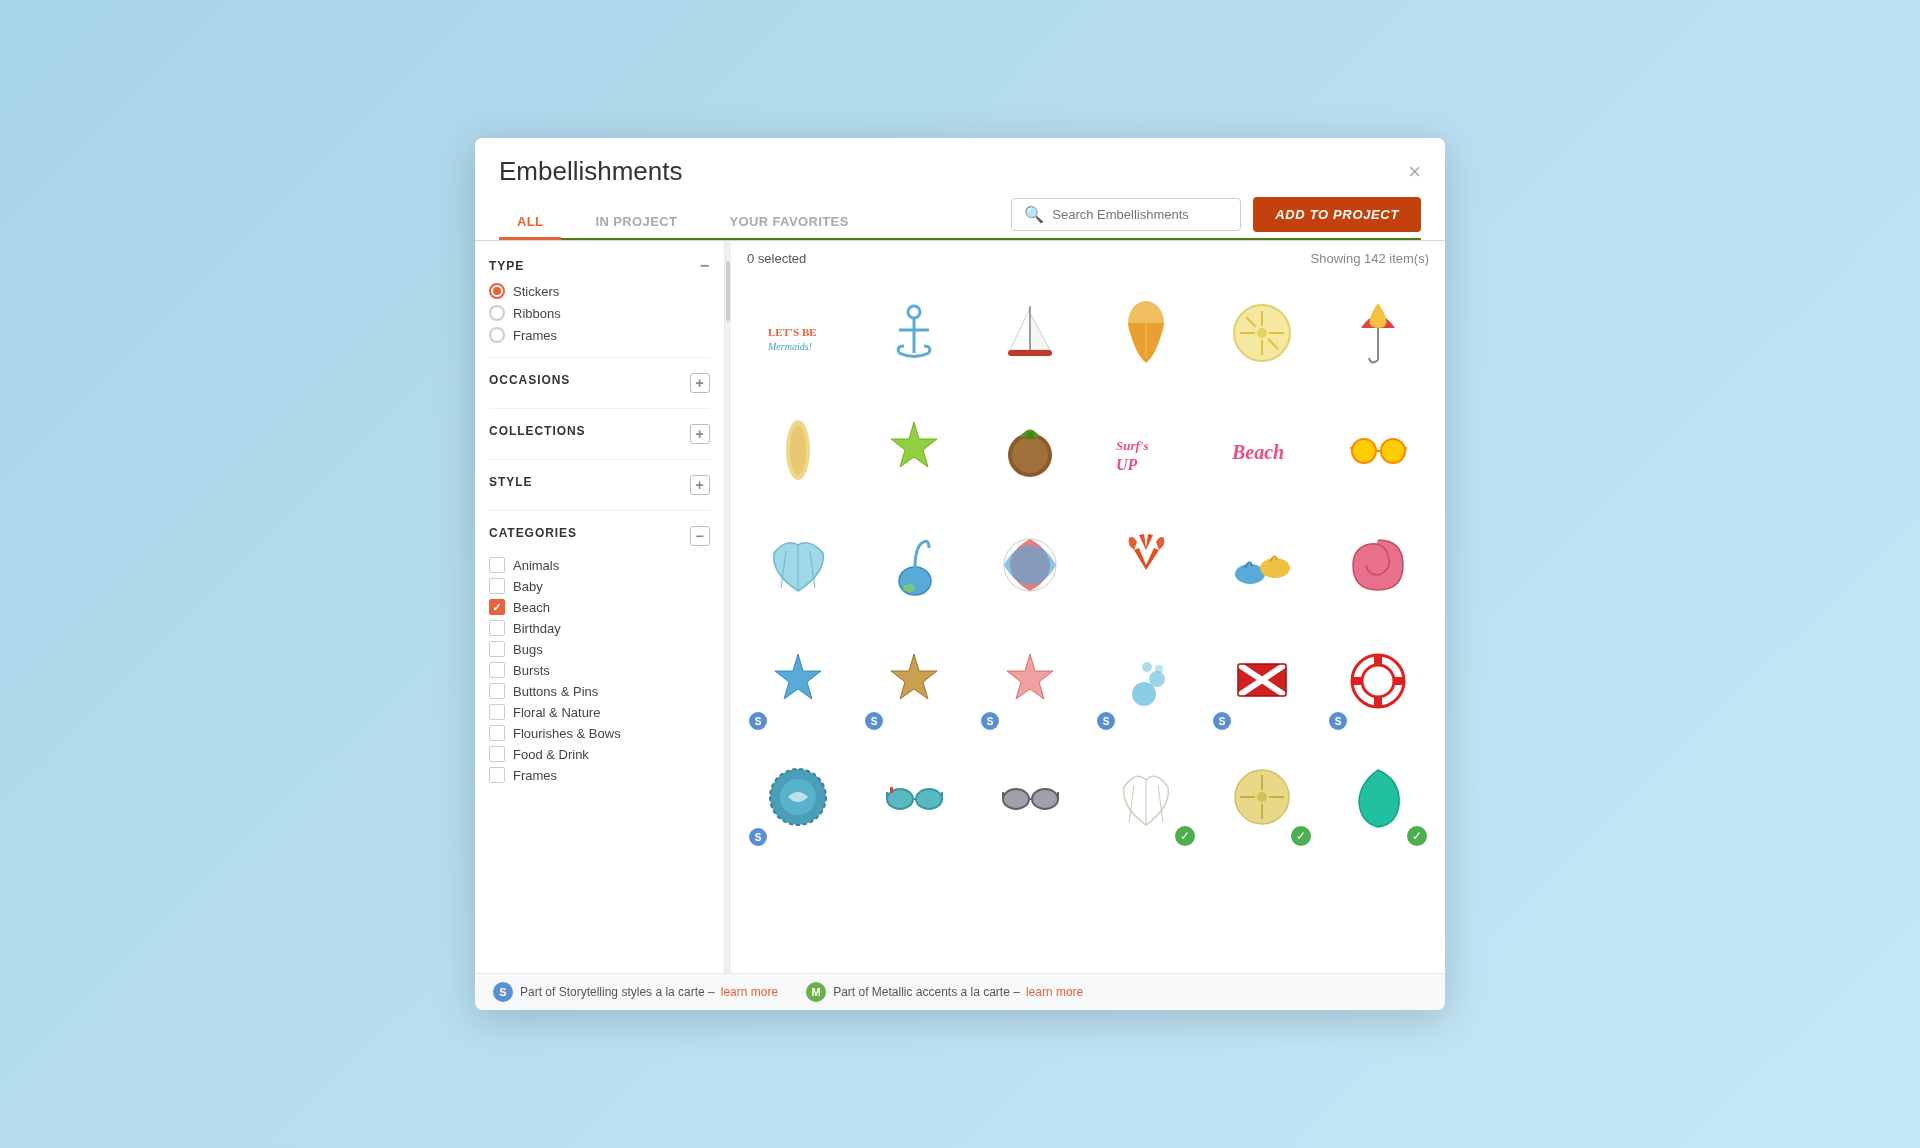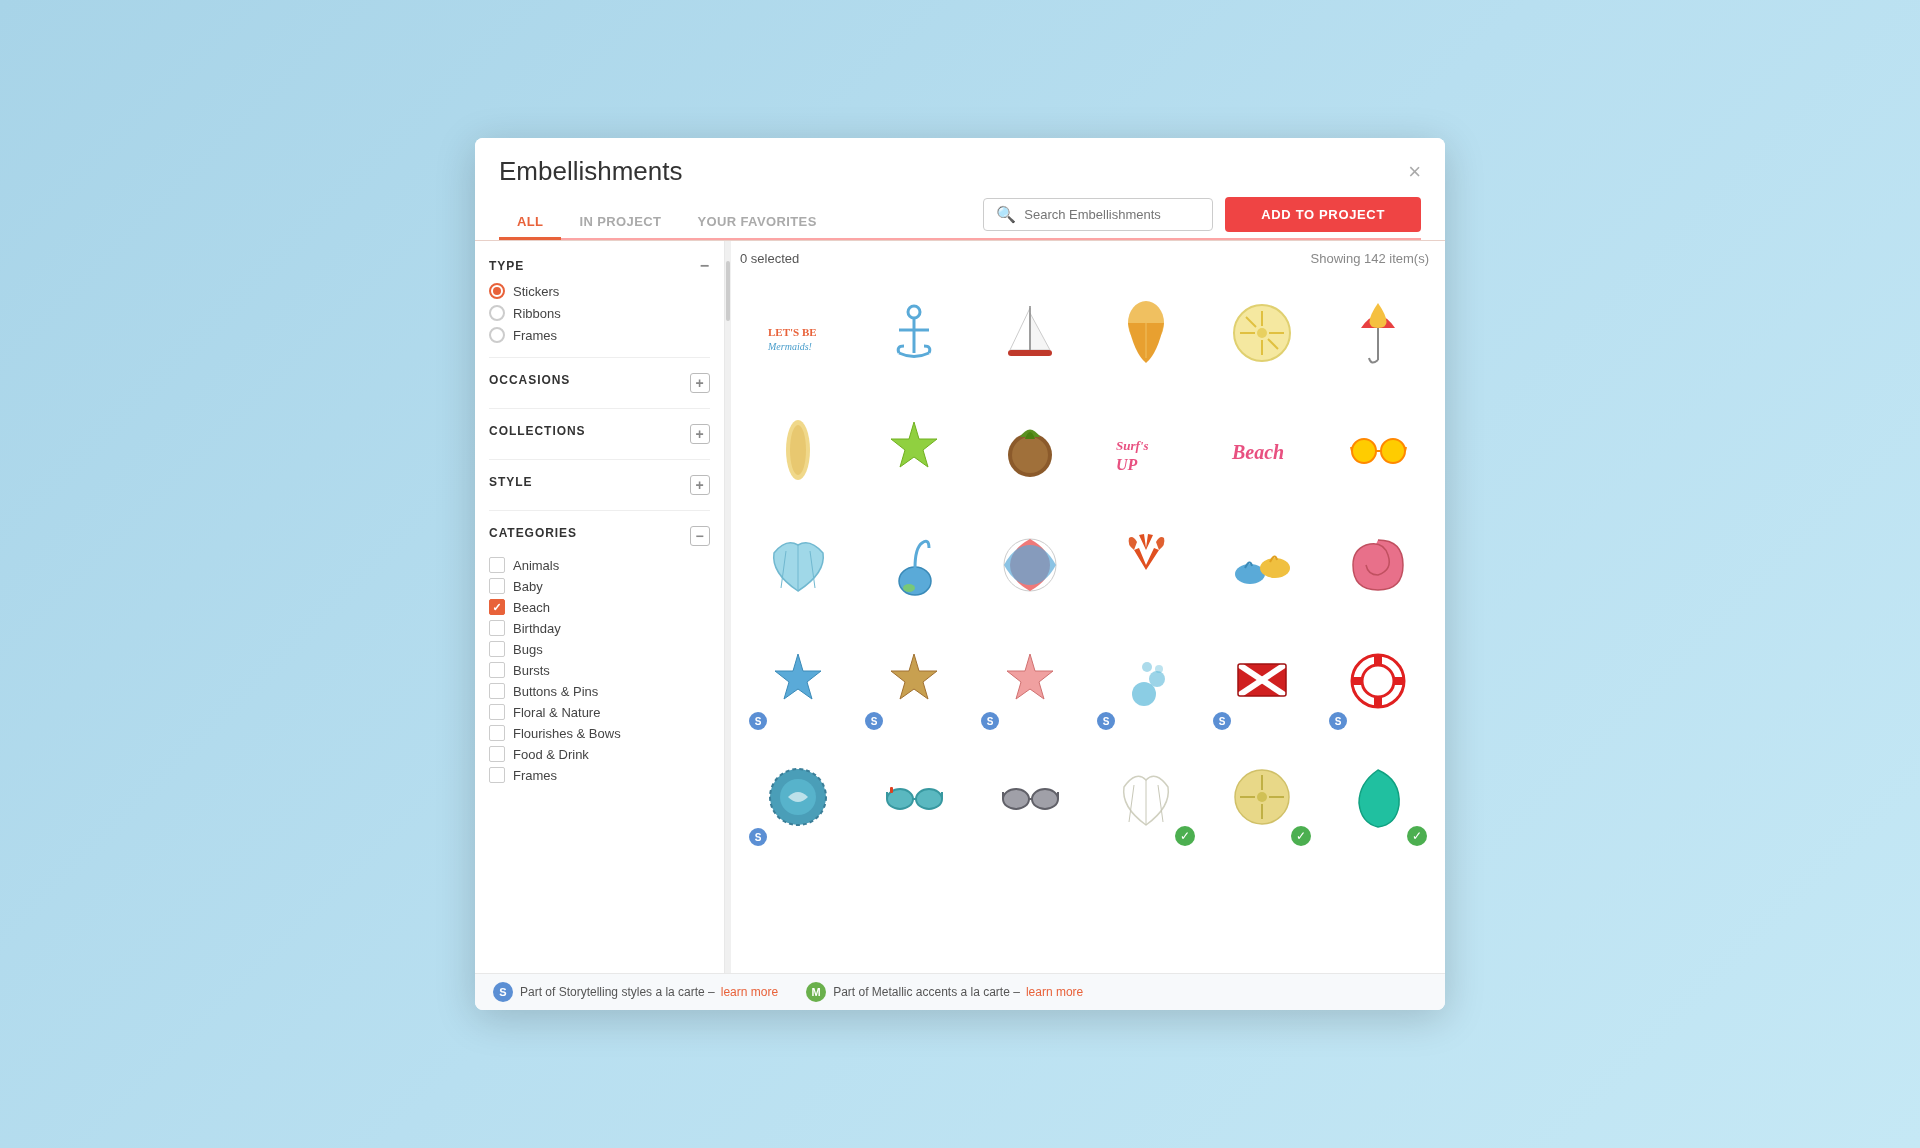--- a/index.html
+++ b/index.html
@@ -44,22 +44,22 @@
       font-size: 22px;
       color: #aaa;
       cursor: pointer;
       background: none;
       border: none;
       line-height: 1;
     }
     .tabs-row {
       display: flex;
       align-items: flex-end;
-      gap: 0;
-      border-bottom: 2px solid #fca5a5;
+      gap: 16px;
+      border-bottom: 2px solid #4d7c0f;
       position: relative;
       justify-content: flex-end;
     }
     .tab {
       padding: 8px 18px;
       font-size: 13px;
       font-weight: 600;
       color: #aaa;
       letter-spacing: 0.03em;
       cursor: pointer;
@@ -95,29 +95,30 @@
     }
     .search-input {
       border: none;
       outline: none;
       font-size: 13px;
       color: #b91c1c;
       width: 100%;
       background: transparent;
     }
     .add-btn {
-      background: #ef4444;
+      background: #c2410c;
       color: #fff;
       border: none;
       border-radius: 4px;
-      padding: 10px 36px;
+      padding: 10px 22px;
       font-size: 13px;
       font-weight: 700;
       letter-spacing: 0.05em;
       cursor: pointer;
+      font-style: italic;
     }
     .modal-body {
       display: flex;
       flex: 1;
       overflow: hidden;
       border-top: 1.5px solid #e8d0c8;
     }
     .sidebar {
       width: 250px;
       min-width: 220px;
@@ -258,21 +259,21 @@
     .content-area {
       flex: 1;
       display: flex;
       flex-direction: column;
       overflow: hidden;
     }
     .content-header {
       display: flex;
       align-items: center;
       justify-content: space-between;
-      padding: 10px 16px 8px 9px;
+      padding: 10px 16px 8px 16px;
       flex-shrink: 0;
     }
     .selected-count {
       font-size: 13px;
       color: #555;
     }
     .showing-count {
       font-size: 13px;
       color: #888;
     }

